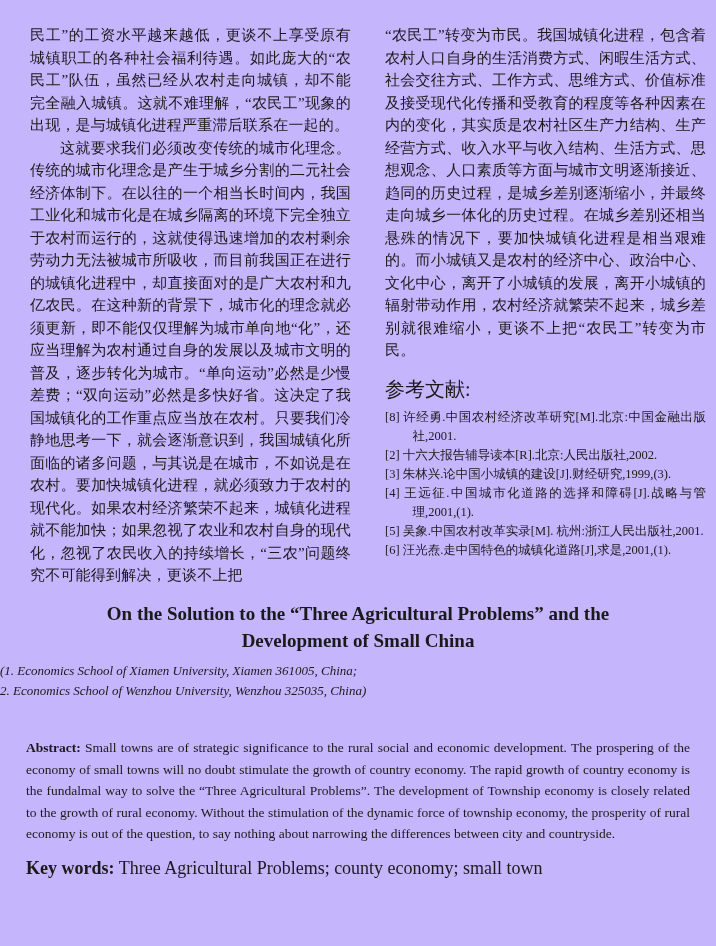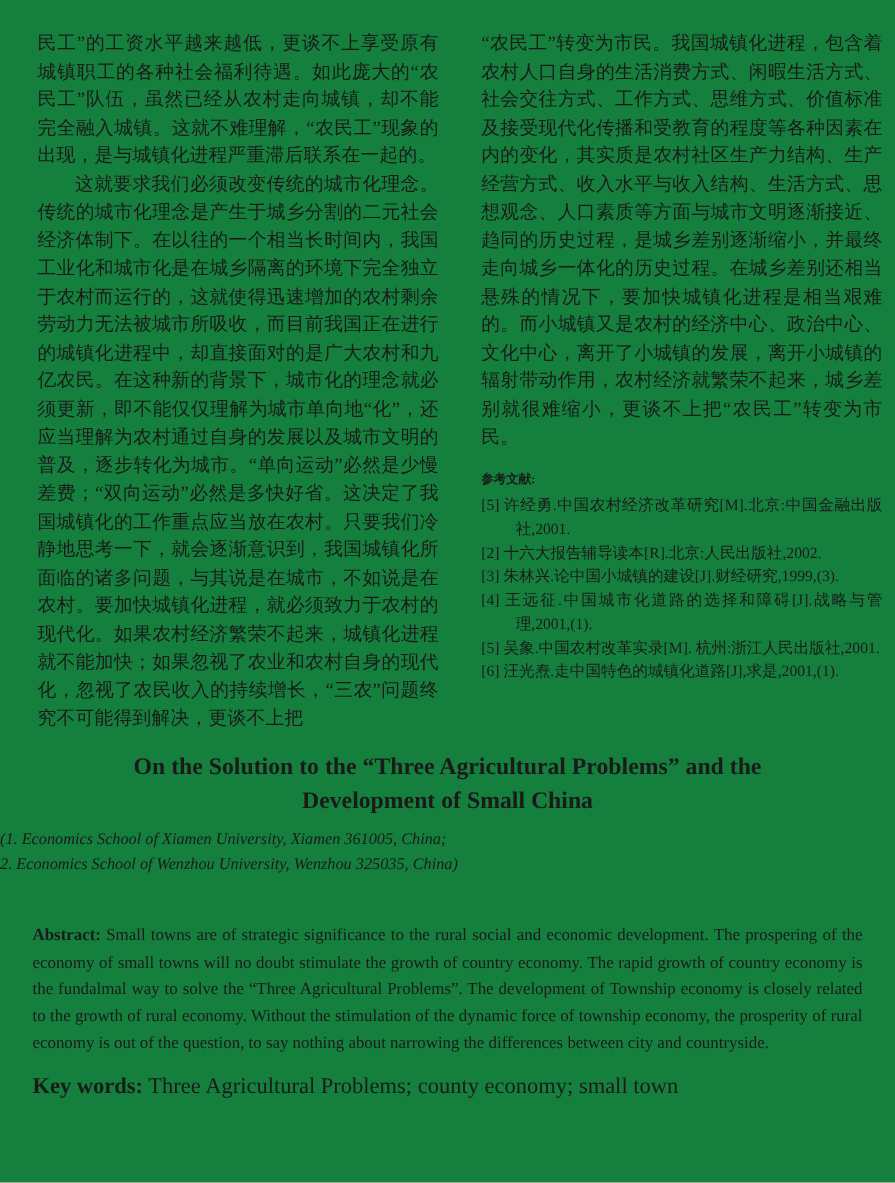--- a/index.html
+++ b/index.html
@@ -5,21 +5,21 @@
   html, body {
     margin: 0;
     padding: 0;
     background: #e8e6e0;
   }
   .page {
     position: relative;
     width: 716px;
     height: 946px;
     margin: 0 auto;
-    background: #15803d;
+    background: #c4b5fd;
     color: #1a1a1a;
     overflow: hidden;
     font-family: "Liberation Serif", "DejaVu Serif", serif;
   }
   
   .columns {
     display: flex;
     gap: 34px;
     padding: 24px 10px 0 30px;
     height: 534px;
@@ -29,22 +29,22 @@
   .cn {
     margin: 0;
     font-size: 15px;
     line-height: 22.5px;
     text-align: justify;
     letter-spacing: 0.2px;
   }
   .cn.indent { text-indent: 2em; }
   .refs-heading {
     margin: 14px 0 5px 0;
-    font-size: 10px;
-    font-weight: bold;
+    font-size: 20px;
+    font-weight: normal;
   }
   .ref {
     font-size: 12.5px;
     line-height: 19px;
     padding-left: 2.2em;
     text-indent: -2.2em;
     text-align: justify;
   }
   
   .english { margin-top: 42px; }
@@ -88,21 +88,21 @@
 <div class="page">
 
   <div class="columns">
     <div class="col col-left">
       <p class="cn">民工”的工资水平越来越低，更谈不上享受原有城镇职工的各种社会福利待遇。如此庞大的“农民工”队伍，虽然已经从农村走向城镇，却不能完全融入城镇。这就不难理解，“农民工”现象的出现，是与城镇化进程严重滞后联系在一起的。</p>
       <p class="cn indent">这就要求我们必须改变传统的城市化理念。传统的城市化理念是产生于城乡分割的二元社会经济体制下。在以往的一个相当长时间内，我国工业化和城市化是在城乡隔离的环境下完全独立于农村而运行的，这就使得迅速增加的农村剩余劳动力无法被城市所吸收，而目前我国正在进行的城镇化进程中，却直接面对的是广大农村和九亿农民。在这种新的背景下，城市化的理念就必须更新，即不能仅仅理解为城市单向地“化”，还应当理解为农村通过自身的发展以及城市文明的普及，逐步转化为城市。“单向运动”必然是少慢差费；“双向运动”必然是多快好省。这决定了我国城镇化的工作重点应当放在农村。只要我们冷静地思考一下，就会逐渐意识到，我国城镇化所面临的诸多问题，与其说是在城市，不如说是在农村。要加快城镇化进程，就必须致力于农村的现代化。如果农村经济繁荣不起来，城镇化进程就不能加快；如果忽视了农业和农村自身的现代化，忽视了农民收入的持续增长，“三农”问题终究不可能得到解决，更谈不上把</p>
     </div>
     <div class="col col-right">
       <p class="cn">“农民工”转变为市民。我国城镇化进程，包含着农村人口自身的生活消费方式、闲暇生活方式、社会交往方式、工作方式、思维方式、价值标准及接受现代化传播和受教育的程度等各种因素在内的变化，其实质是农村社区生产力结构、生产经营方式、收入水平与收入结构、生活方式、思想观念、人口素质等方面与城市文明逐渐接近、趋同的历史过程，是城乡差别逐渐缩小，并最终走向城乡一体化的历史过程。在城乡差别还相当悬殊的情况下，要加快城镇化进程是相当艰难的。而小城镇又是农村的经济中心、政治中心、文化中心，离开了小城镇的发展，离开小城镇的辐射带动作用，农村经济就繁荣不起来，城乡差别就很难缩小，更谈不上把“农民工”转变为市民。</p>
       <p class="refs-heading">参考文献:</p>
-      <div class="ref">[5] 许经勇.中国农村经济改革研究[M].北京:中国金融出版社,2001.</div>
+      <div class="ref">[8] 许经勇.中国农村经济改革研究[M].北京:中国金融出版社,2001.</div>
       <div class="ref">[2] 十六大报告辅导读本[R].北京:人民出版社,2002.</div>
       <div class="ref">[3] 朱林兴.论中国小城镇的建设[J].财经研究,1999,(3).</div>
       <div class="ref">[4] 王远征.中国城市化道路的选择和障碍[J].战略与管理,2001,(1).</div>
       <div class="ref">[5] 吴象.中国农村改革实录[M]. 杭州:浙江人民出版社,2001.</div>
       <div class="ref">[6] 汪光焘.走中国特色的城镇化道路[J],求是,2001,(1).</div>
     </div>
   </div>
 
   <div class="english">
     <h1 class="title">On the Solution to the “Three Agricultural Problems” and the Development of Small China</h1>

